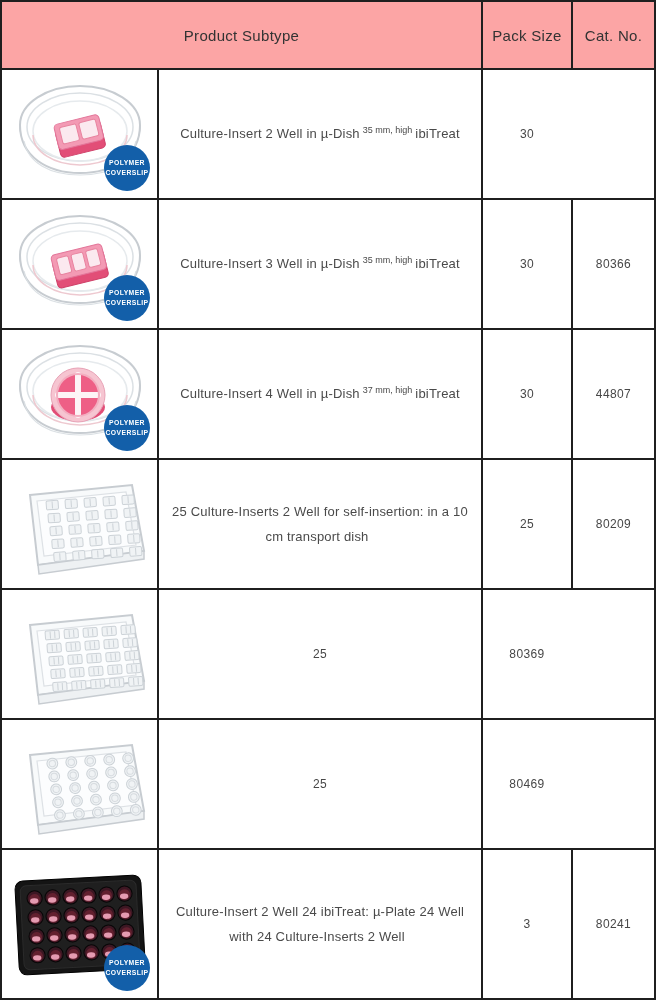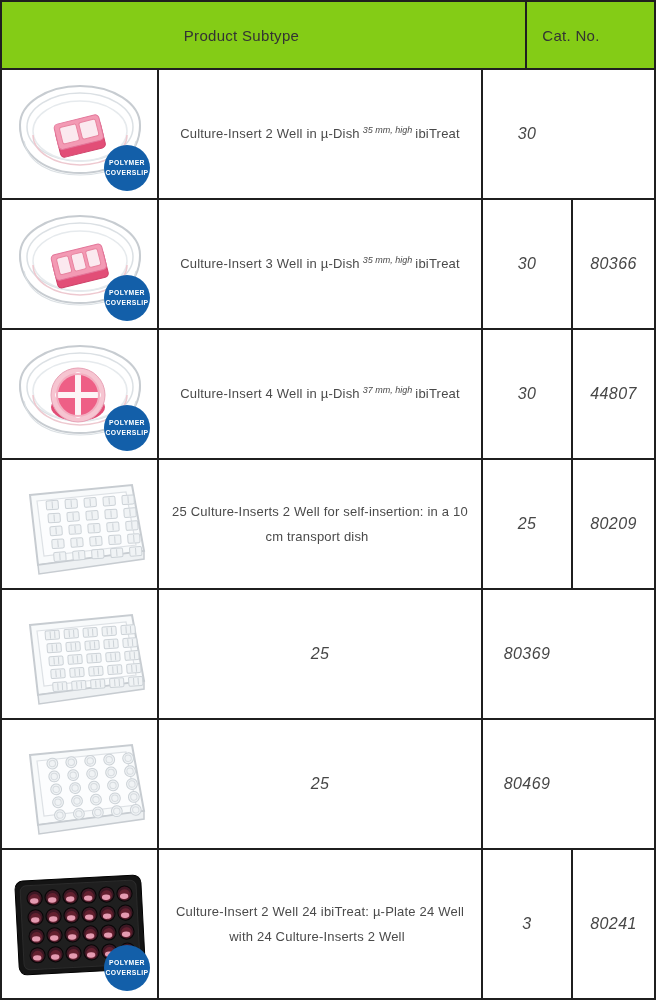--- a/index.html
+++ b/index.html
@@ -1,29 +1,29 @@
 <!DOCTYPE html>
 <html><head>
 <meta charset="utf-8">
 <style>
   html,body{margin:0;padding:0;background:#ffffff;}
   body{width:656px;height:1000px;position:relative;font-family:"Liberation Sans",sans-serif;-webkit-font-smoothing:antialiased;}
   .table{position:absolute;left:0;top:0;width:656px;height:1000px;box-sizing:border-box;border:2px solid #1f1f1f;display:flex;flex-direction:column;background:#fff;}
-  .hrow{display:grid;grid-template-columns:479px 90px 1fr;height:68px;flex:0 0 68px;background:#84cc16;border-bottom:2px solid #1f1f1f;box-sizing:border-box;gap:44px;}
+  .hrow{display:grid;grid-template-columns:479px 90px 1fr;height:68px;flex:0 0 68px;background:#fca5a5;border-bottom:2px solid #1f1f1f;box-sizing:border-box;}
   .hcell{display:flex;align-items:center;justify-content:center;font-size:15px;color:#333;letter-spacing:.3px;box-sizing:border-box;}
   .hrow .hcell + .hcell{border-left:2px solid #1f1f1f;}
   .row{display:grid;grid-template-columns:155px 324px 90px 1fr;height:130px;flex:0 0 130px;border-bottom:2px solid #1f1f1f;box-sizing:border-box;}
   .row.last{flex:1 1 auto;border-bottom:none;height:auto;border-radius:22px;}
   .cell{display:flex;align-items:center;justify-content:center;box-sizing:border-box;color:#474747;}
   .row .cell + .cell{border-left:2px solid #1f1f1f;}
   .imgcell{position:relative;}
   .namecell{padding:0 12px;}
   .nametext{text-align:center;font-size:13px;line-height:1.95;letter-spacing:.2px;color:#4a4a4a;}
-  .nametext sup{font-size:9px;margin:0 3px 0 3px;letter-spacing:0;font-style:italic;}
-  .numcell{font-size:16px;letter-spacing:.4px;font-style:italic;}
+  .nametext sup{font-size:9px;margin:0 3px 0 3px;letter-spacing:0;}
+  .numcell{font-size:12px;letter-spacing:.4px;}
   .badge{position:absolute;right:7px;bottom:7px;width:46px;height:46px;border-radius:50%;background:#135fa9;color:#fff;display:flex;flex-direction:column;align-items:center;justify-content:center;font-size:6.8px;font-weight:bold;letter-spacing:.4px;line-height:1.5;text-align:center;}
   svg.photo{display:block;}
 </style>
 </head>
 <body>
 
 <svg width="0" height="0" style="position:absolute" aria-hidden="true">
   <defs>
     <g id="g-dish">
       <ellipse cx="70" cy="50" rx="60" ry="39" fill="#ffffff" stroke="#c7ccd1" stroke-width="2"></ellipse>
@@ -77,22 +77,22 @@
       <circle cx="0" cy="1" r="5.4" fill="#63202f"></circle>
       <ellipse cx="-0.5" cy="2.6" rx="4.2" ry="2.7" fill="#e59bb1"></ellipse>
     </g>
   </defs>
 </svg>
 
 <div class="table">
 
   <div class="hrow">
     <div class="hcell">Product Subtype</div>
+    <div class="hcell">Pack Size</div>
     <div class="hcell">Cat. No.</div>
-    <div class="hcell">Pack Size</div>
   </div>
 
   <div class="row">
     <div class="cell imgcell">
       <svg class="photo" width="140" height="118" viewBox="0 0 140 118">
         <use href="#g-dish"></use>
           <use href="#g-ins2"></use>
       </svg>
       <div class="badge">
         <span>POLYMER</span>

